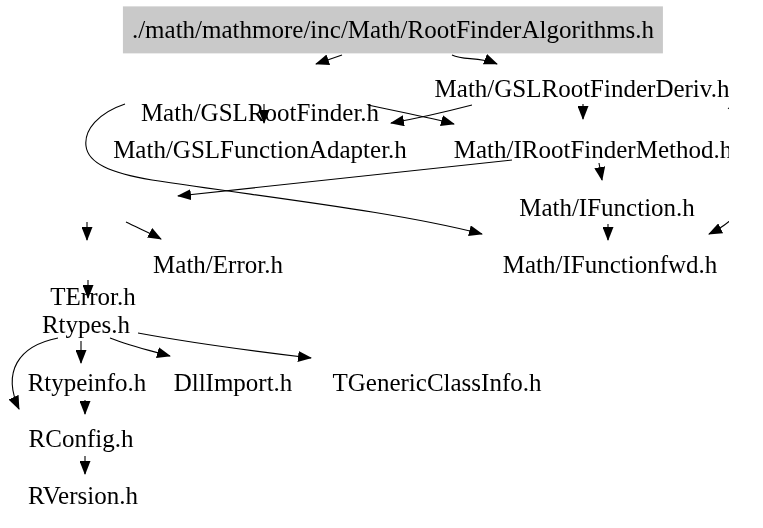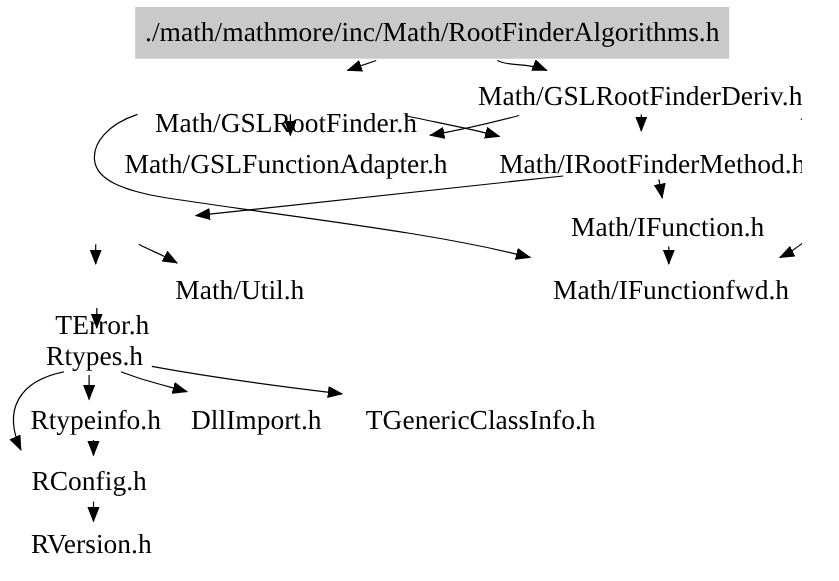--- a/index.html
+++ b/index.html
@@ -69,21 +69,21 @@
 
   <div class="node" style="left:260px;top:150px;">Math/GSLFunctionAdapter.h</div>
 
   <div class="node" style="left:593px;top:150px;">Math/IRootFinderMethod.h</div>
 
 
   <div class="node" style="left:607px;top:208px;">Math/IFunction.h</div>
 
   <div class="node" style="left:93px;top:265px;margin-top:32px;">TError.h</div>
 
-  <div class="node" style="left:218px;top:265px;">Math/Util.h</div>
+  <div class="node" style="left:218px;top:265px;">Math/Error.h</div>
 
   <div class="node" style="left:610px;top:265px;">Math/IFunctionfwd.h</div>
 
   <div class="node" style="left:86px;top:325px;">Rtypes.h</div>
 
   <div class="node" style="left:87px;top:383px;">Rtypeinfo.h</div>
 
   <div class="node" style="left:233px;top:383px;">DllImport.h</div>
 
   <div class="node" style="left:437px;top:383px;">TGenericClassInfo.h</div>

